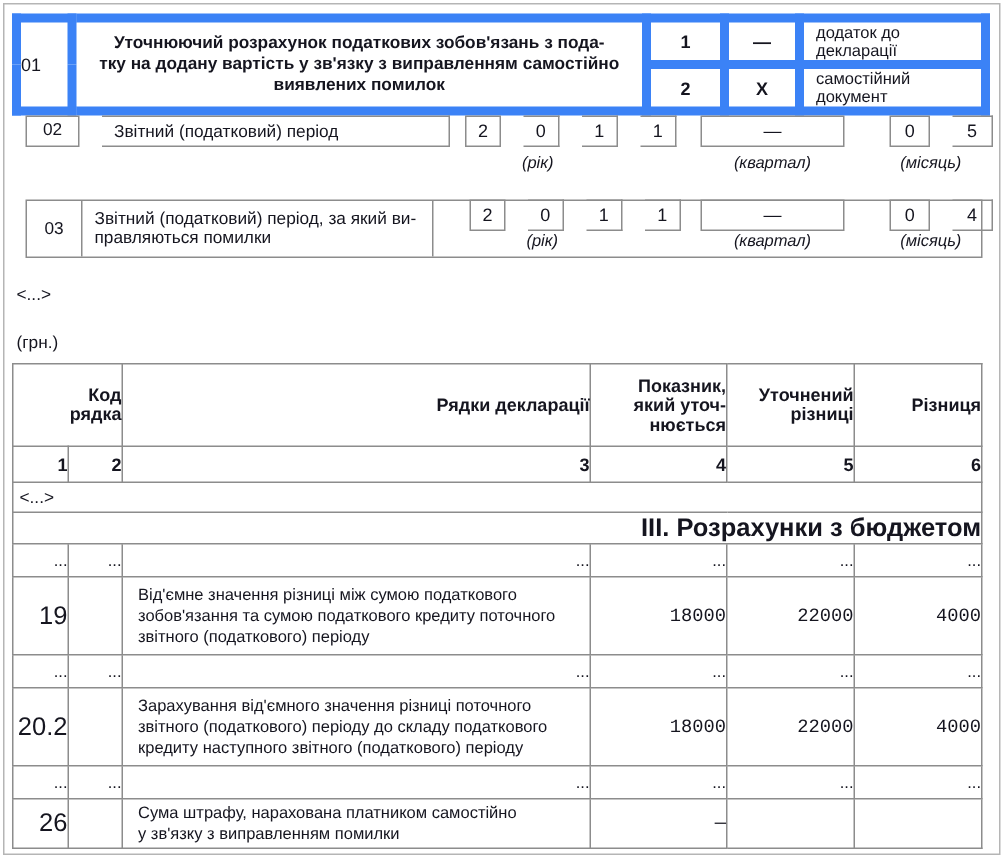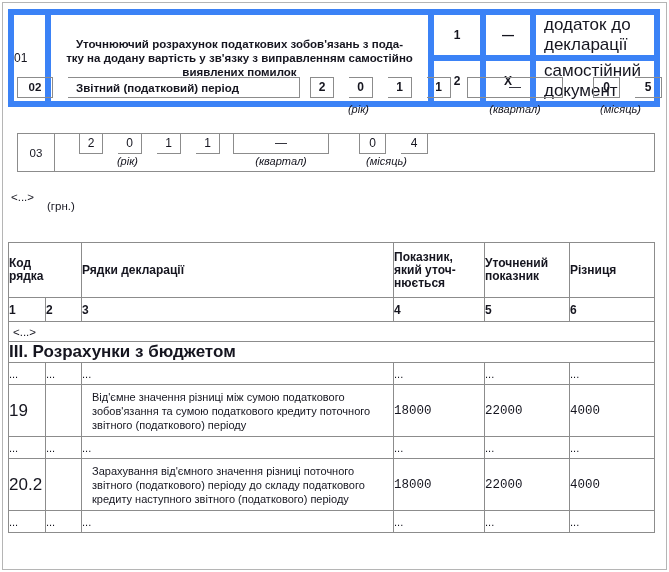--- a/index.html
+++ b/index.html
@@ -7,32 +7,32 @@
     position:relative;
     width:669px;height:572px;
     background:#ffffff;
     font-family:"Liberation Sans",sans-serif;
     color:#15151f;
     overflow:hidden;
   }
   .page-frame{position:absolute;inset:2px;border:1px solid #b5b5b5;pointer-events:none;}
 
   
-  .cellrow{display:flex;font-weight:bold;}
+  .cellrow{display:flex;}
   .bcell{border:1px solid #8c8c8c;box-sizing:border-box;display:flex;align-items:center;justify-content:center;}
   .bcell + .bcell{border-left:none;margin-left:15px;}
 
   
   .r1{position:absolute;left:8px;top:9px;width:646px;border-collapse:collapse;table-layout:fixed;}
   .r1 td{border:6px solid #3b82f6;padding:0;vertical-align:middle;}
   .r1 .c-code{font-size:12px;}
   .r1 .c-title{text-align:center;font-weight:bold;font-size:11.5px;line-height:14px;white-space:pre-line;}
   .r1 .c-num{text-align:center;font-weight:bold;font-size:12px;height:25px;}
   .r1 .c-mark{text-align:center;font-weight:bold;font-size:12px;}
-  .r1 .c-opt{font-size:17px;padding-left:8px;}
+  .r1 .c-opt{font-size:11px;padding-left:8px;}
 
   
   .p-row{position:absolute;height:40px;width:644px;}
   .p-label-box{position:absolute;left:0;top:0;}
   .p-code{width:36px;height:21px;line-height:21px;font-size:11.5px;}
   .p-name{width:232px;height:21px;font-size:11.5px;justify-content:flex-start;padding-left:8px;}
   .digit{width:24px;height:21px;line-height:21px;font-size:12px;}
   .qbox{width:96px;height:21px;line-height:21px;font-size:12px;}
   .sub{position:absolute;top:26px;font-size:11px;font-style:italic;text-align:center;}
 
@@ -41,21 +41,21 @@
   .r3-label{width:234px;border-right:1px solid #8c8c8c;display:flex;align-items:center;padding-left:8px;font-size:11.5px;line-height:13px;white-space:pre-line;box-sizing:border-box;}
   .r3-region{position:relative;flex:1;}
   .r3 .boxes{position:absolute;top:-1px;display:flex;}
   .r3 .sub{top:21px;}
 
   
   .note{position:absolute;left:11px;font-size:11.5px;}
 
   
   .mt{position:absolute;left:8px;top:242px;width:646px;border-collapse:collapse;table-layout:fixed;}
-  .mt th,.mt td{border:1px solid #8c8c8c;padding:0;vertical-align:middle;text-align:left;}
+  .mt th,.mt td{border:1px solid #8c8c8c;padding:0;vertical-align:middle;text-align:right;}
   .mt th{font-size:12px;font-weight:bold;line-height:13px;white-space:pre-line;}
   .mt .numr td{font-weight:bold;font-size:12px;height:23px;}
   .mt .ellr td{text-align:left;font-size:11.5px;height:19px;padding-left:4px;}
   .mt .secr td{font-weight:bold;font-size:17px;height:19px;}
   .mt .dotsr td{font-size:11px;height:21px;}
   .mt .desc{text-align:left;padding-left:10px;font-size:11px;line-height:14px;white-space:pre-line;margin-top:40px;}
   .mt .code{font-size:17px;}
   .mt .val{font-size:12.5px;font-family:Liberation Mono, monospace;}
 </style>
 </head>
@@ -106,20 +106,22 @@
       <div class="bcell digit" style="width:27px">0</div>
       <div class="bcell digit" style="width:27px">5</div>
     </div>
     <div class="sub" style="left:293px;width:97px;">(рік)</div>
     <div class="sub" style="left:450px;width:96px;">(квартал)</div>
     <div class="sub" style="left:576px;width:55px;">(місяць)</div>
   </div>
 
   <div class="r3">
     <div class="r3-code">03</div>
+    <div class="r3-label">Звітний (податковий) період, за який ви-
+правляються помилки</div>
     <div class="r3-region">
       <div class="boxes" style="left:24px;">
         <div class="bcell digit">2</div>
         <div class="bcell digit">0</div>
         <div class="bcell digit">1</div>
         <div class="bcell digit">1</div>
       </div>
       <div class="boxes" style="left:178px;">
         <div class="bcell qbox">—</div>
       </div>
@@ -127,41 +129,41 @@
         <div class="bcell digit" style="width:27px">0</div>
         <div class="bcell digit" style="width:27px">4</div>
       </div>
       <div class="sub" style="left:24px;width:97px;">(рік)</div>
       <div class="sub" style="left:178px;width:96px;">(квартал)</div>
       <div class="sub" style="left:304px;width:55px;">(місяць)</div>
     </div>
   </div>
 
   <div class="note" style="top:191px;">&lt;...&gt;</div>
-  <div class="note" style="top:200px;margin-left:36px;">(грн.)</div>
+  <div class="note" style="top:223px;">(грн.)</div>
 
   <table class="mt">
     <colgroup>
       <col style="width:37px">
         <col style="width:36px">
         <col style="width:312px">
         <col style="width:91px">
         <col style="width:85px">
         <col style="width:85px">
     </colgroup>
     <tbody>
         <tr style="height:55px;">
       <th colspan="2">Код
 рядка</th>
       <th>Рядки декларації</th>
       <th>Показник,
 який уточ-
 нюється</th>
       <th>Уточнений
-показник</th>
+різниці</th>
       <th>Різниця</th>
     </tr>
     <tr class="numr">
       <td>1</td>
       <td>2</td>
       <td>3</td>
       <td>4</td>
       <td>5</td>
       <td>6</td>
     </tr>
@@ -208,15 +210,24 @@
       <td class="val">4000</td>
     </tr>
     <tr class="dotsr" style="height:17px;">
       <td>...</td>
       <td>...</td>
       <td>...</td>
       <td>...</td>
       <td>...</td>
       <td>...</td>
     </tr>
+    <tr style="height:33px;">
+      <td class="code">26</td>
+      <td></td>
+      <td class="desc">Сума штрафу, нарахована платником самостійно
+у зв'язку з виправленням помилки</td>
+      <td class="val">—</td>
+      <td class="val"></td>
+      <td class="val"></td>
+    </tr>
   </tbody>
     </table>
 </div>
 
 </body></html>

